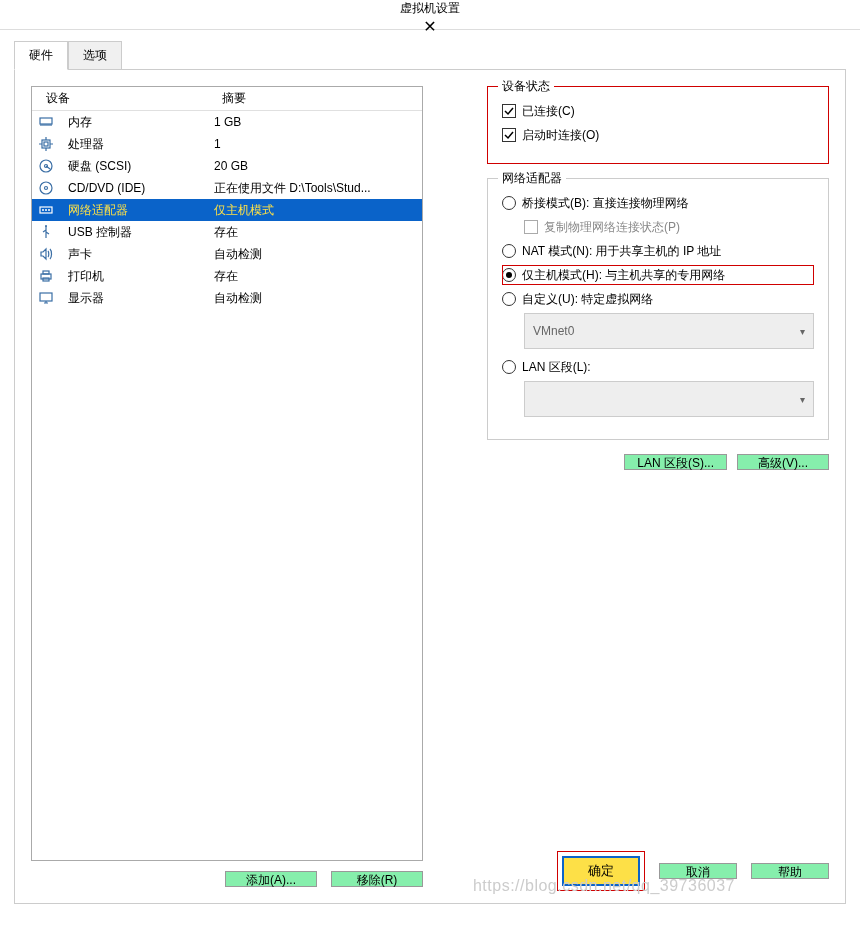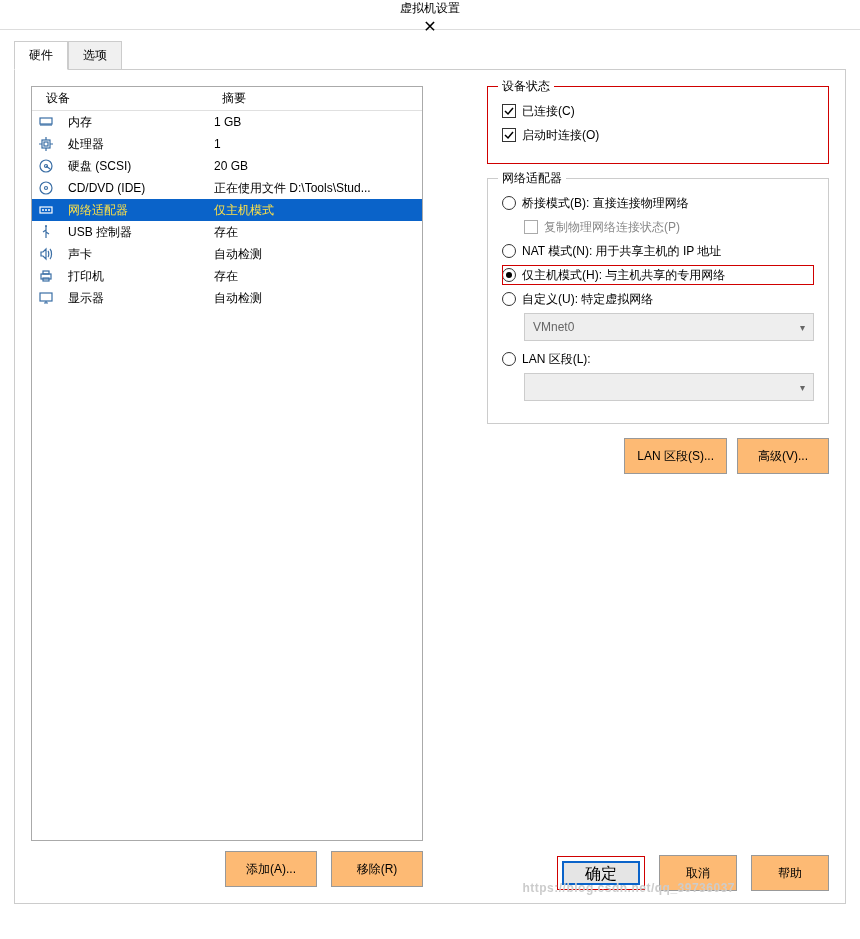--- a/index.html
+++ b/index.html
@@ -105,23 +105,23 @@
     flex-shrink: 0;
   }
   .left-buttons {
     display: flex;
     justify-content: flex-end;
     gap: 14px;
     margin-top: 10px;
   }
   .btn {
     min-width: 92px;
-    height: 36px;
+    height: 16px;
     border: 1px solid #999;
-    background: #fdba74;
+    background: #86efac;
     padding: 0 12px;
     font-family: inherit;
     font-size: 12px;
     cursor: pointer;
   }
   .btn:disabled { color: #888; }
   .right-col {
     flex: 1;
     padding-top: 0;
   }
@@ -161,21 +161,21 @@
     content: "";
     width: 6px; height: 6px;
     background: #000;
     border-radius: 50%;
   }
   .chk.checked svg { display: block; }
   .chk svg { display: none; width: 10px; height: 10px; }
   .chk.disabled, .radio.disabled { border-color: #aaa; }
   .lbl.disabled { color: #888; }
   .combo {
-    height: 28px;
+    height: 36px;
     background: #eee;
     border: 1px solid #ccc;
     display: flex;
     align-items: center;
     padding: 0 8px;
     color: #666;
     justify-content: space-between;
     margin: 4px 0 8px 22px;
     width: 290px;
   }
@@ -191,36 +191,35 @@
     bottom: 12px;
     right: 16px;
     display: flex;
     gap: 14px;
     align-items: center;
   }
   .footer .btn { min-width: 78px; }
   .ok-frame { border: 1px solid #d00000; padding: 4px; }
   .ok-btn {
     border: 2px solid #0a63c9;
-    background: #e5e5e5;
+    background: #fde047;
     min-width: 78px;
-    height: 24px;
+    height: 30px;
     font-family: inherit;
-    font-size: 16px;
+    font-size: 13px;
     cursor: pointer;
   }
   .watermark {
     position: absolute;
     bottom: 8px;
     right: 110px;
     color: #ccc;
-    font-size: 12px;
+    font-size: 16px;
     pointer-events: none;
     letter-spacing: 0.5px;
-    font-weight: bold;
   }
 </style>
 </head>
 <body>
 
 <div class="titlebar">
   <div class="titlebar-title">虚拟机设置</div>
   <div class="close-x">
     <span>✕</span>
   </div>

